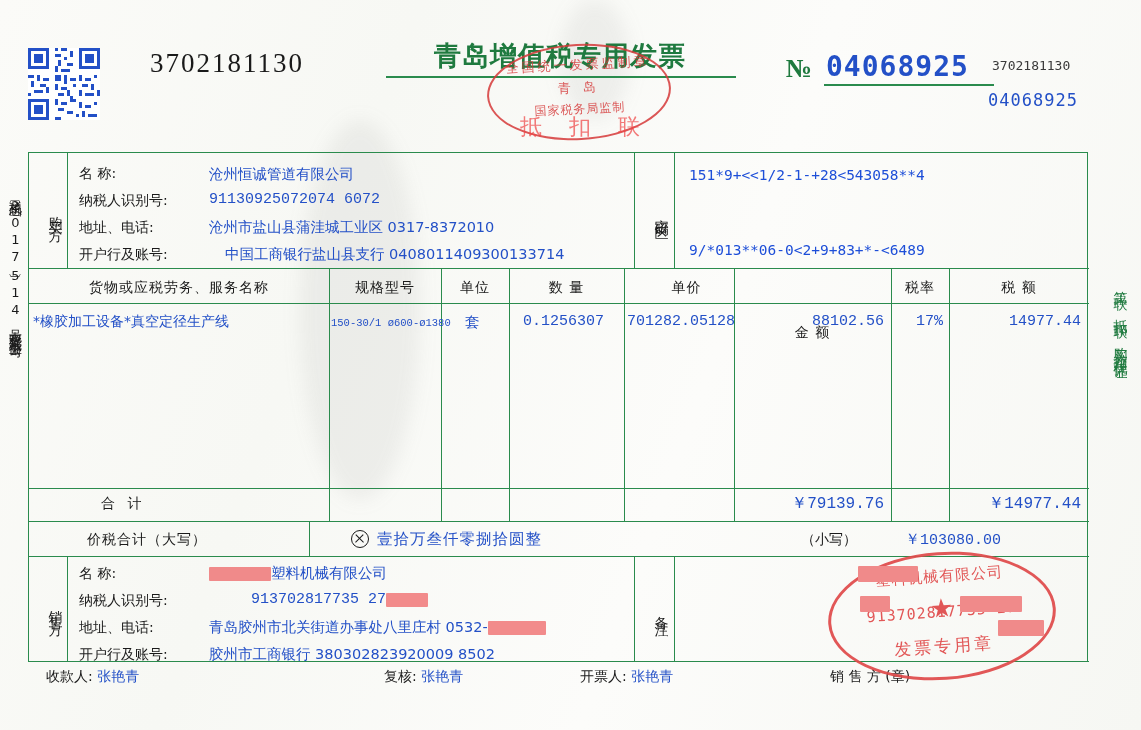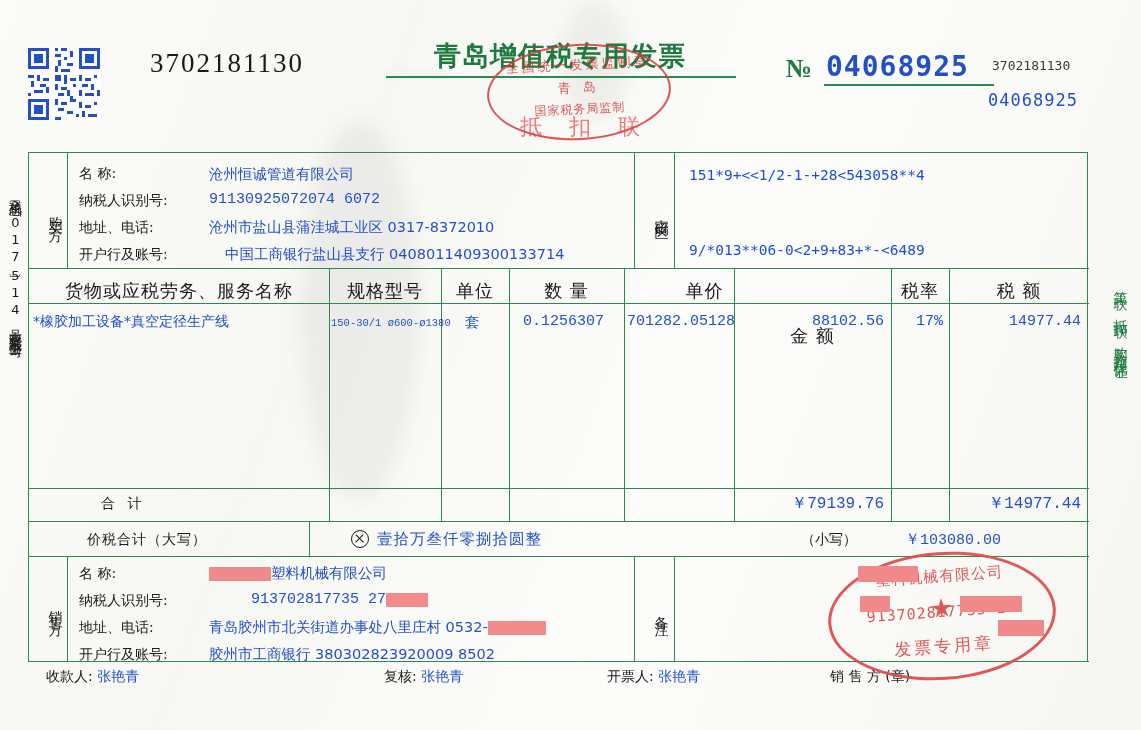--- a/index.html
+++ b/index.html
@@ -221,21 +221,21 @@
     font-family: "DejaVu Sans", sans-serif;
     white-space: nowrap;
   }
   .valm {
     font-size: 15px;
     color: #2350c7;
     font-family: Liberation Mono, monospace;
     white-space: nowrap;
   }
   .colhead {
-    font-size: 18px;
+    font-size: 14px;
     color: #1a1a1a;
     text-align: center;
     font-family: "DejaVu Sans", sans-serif;
     letter-spacing: 1px;
   }
   .cipher {
     font-family: "DejaVu Sans Mono", monospace;
     font-size: 14.5px;
     color: #1d4ed8;
     line-height: 20px;
@@ -445,21 +445,21 @@
     <div class="cellbox val" style="left:180px; top:92px;margin-left:16px;">中国工商银行盐山县支行  0408011409300133714</div>
 
     <div class="cellbox vert-label" style="left:612px; top:18px; width:30px; height:86px; letter-spacing:4px;">密码区</div>
     <div class="cellbox cipher" style="left:660px; top:12px;">151*9+&lt;&lt;1/2-1-+28&lt;543058**4</div>
     <div class="cellbox cipher" style="left:660px; top:87px;">9/*013**06-0&lt;2+9+83+*-&lt;6489</div>
 
     <div class="cellbox colhead" style="left:0px; top:126px; width:300px;">货物或应税劳务、服务名称</div>
     <div class="cellbox colhead" style="left:300px; top:126px; width:112px;">规格型号</div>
     <div class="cellbox colhead" style="left:412px; top:126px; width:68px;">单位</div>
     <div class="cellbox colhead" style="left:480px; top:126px; width:115px;">数  量</div>
-    <div class="cellbox colhead" style="left:613px; top:126px; width:110px;padding-left:15px;">单价</div>
+    <div class="cellbox colhead" style="left:595px; top:126px; width:110px;padding-left:15px;">单价</div>
     <div class="cellbox colhead" style="left:705px; top:126px; width:157px;margin-top:45px;">金        额</div>
     <div class="cellbox colhead" style="left:862px; top:126px; width:58px;">税率</div>
     <div class="cellbox colhead" style="left:920px; top:126px; width:140px;">税        额</div>
 
     <div class="cellbox val" style="left:4px; top:160px; font-size:14px;">*橡胶加工设备*真空定径生产线</div>
     <div class="cellbox valm" style="left:302px; top:164px; font-size:10.5px;">150-30/1 ø600-ø1380</div>
     <div class="cellbox val" style="left:436px; top:160px;">套</div>
     <div class="cellbox valm" style="left:494px; top:160px;">0.1256307</div>
     <div class="cellbox valm" style="left:598px; top:160px;">701282.05128</div>
     <div class="cellbox valm" style="left:705px; top:160px; width:150px; text-align:right;">88102.56</div>
@@ -500,21 +500,21 @@
   </div>
 
   <div class="sig" style="left:46px; top:668px;">
     <span>收款人:</span>
     <span class="v">张艳青</span>
   </div>
   <div class="sig" style="left:344px; top:668px;margin-left:40px;">
     <span>复核:</span>
     <span class="v">张艳青</span>
   </div>
-  <div class="sig" style="left:580px; top:668px;margin-left:27px;">
+  <div class="sig" style="left:580px; top:668px;">
     <span>开票人:</span>
     <span class="v">张艳青</span>
   </div>
   <div class="sig" style="left:830px; top:668px;">销 售 方 (章)</div>
 
   <div class="stamp-company">
     <div class="sc-txt sc-top">塑料机械有限公司</div>
     <div class="sc-star">★</div>
     <div class="sc-txt sc-mid">913702817735 27</div>
     <div class="sc-txt sc-bot">发票专用章</div>

